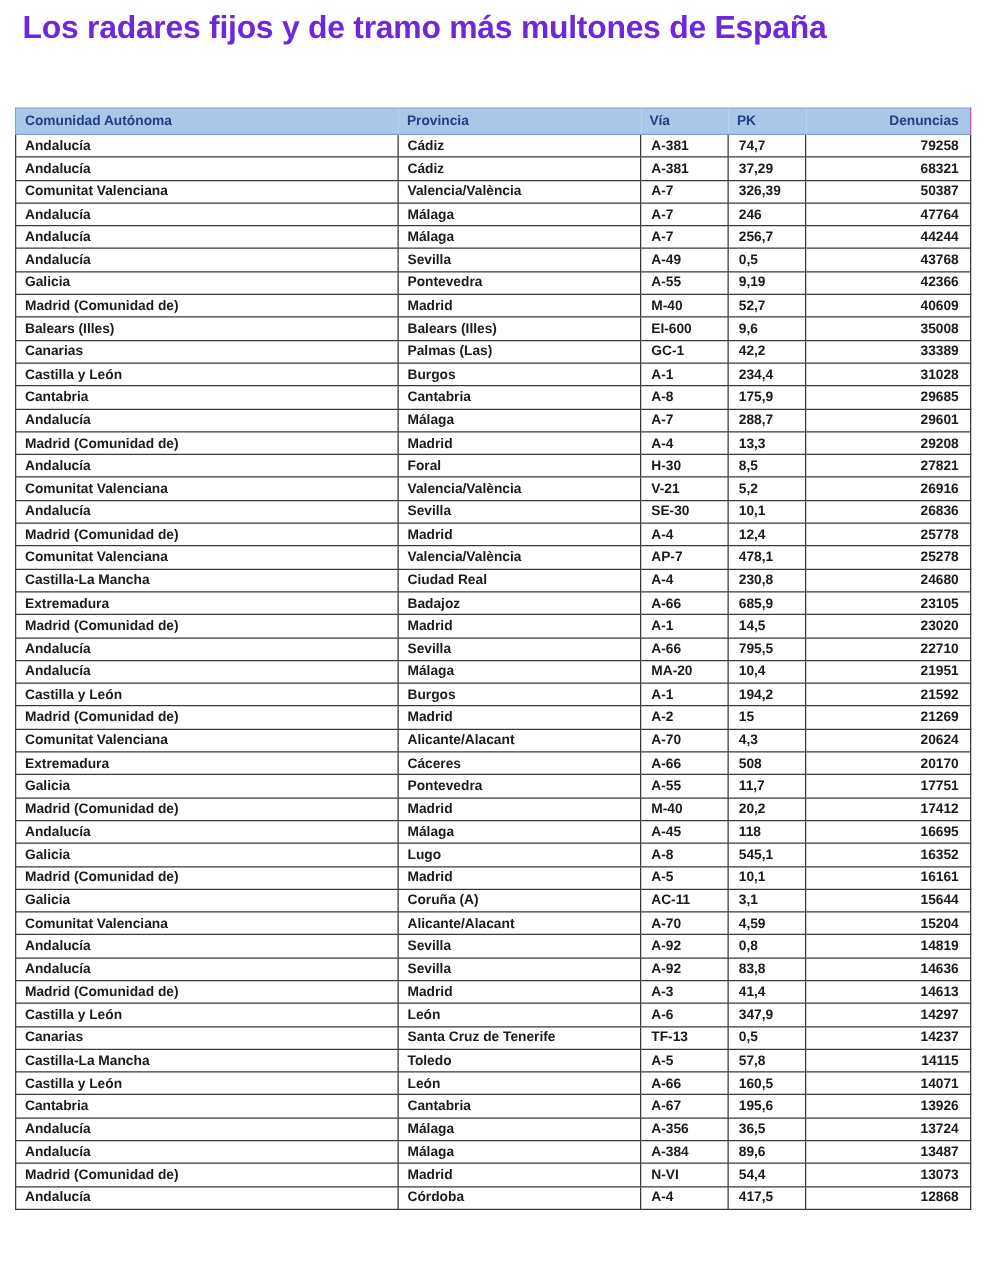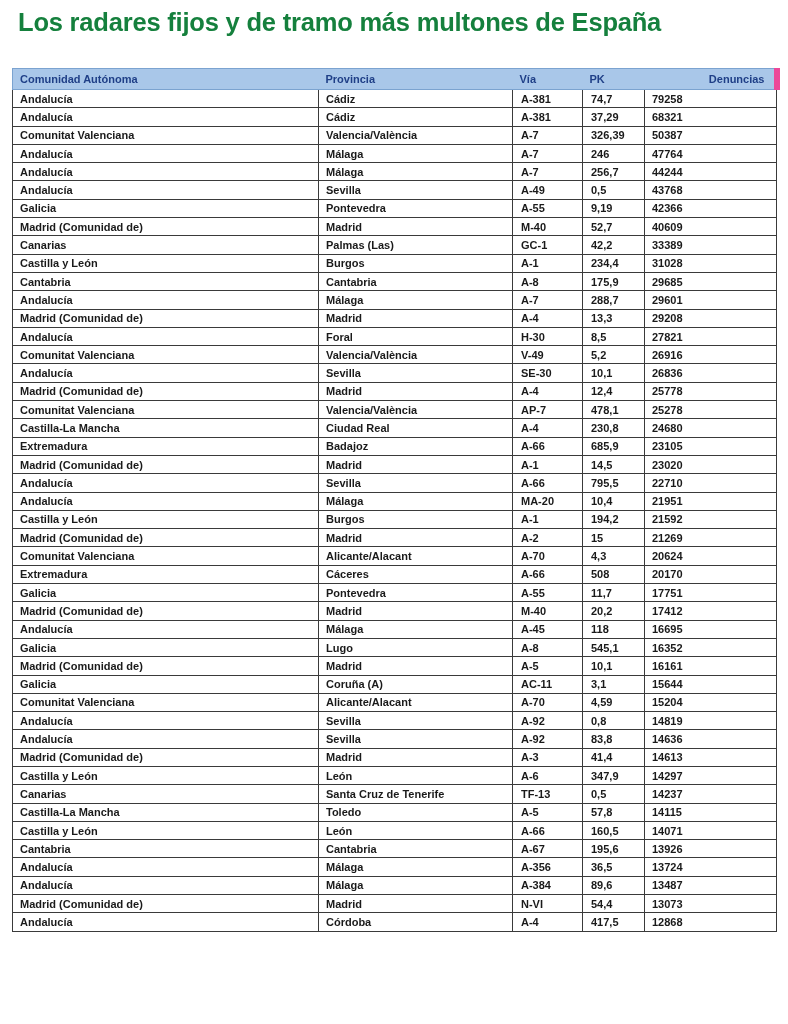--- a/index.html
+++ b/index.html
@@ -21,29 +21,29 @@
     height: 1024px;
     box-sizing: border-box;
   }
   .page-title {
     position: absolute;
     left: 18px;
     top: 6px;
     width: 760px;
     font-size: 25.5px;
     font-weight: bold;
-    color: #15803d;
+    color: #6d28d9;
     letter-spacing: -0.2px;
     line-height: 32px;
     white-space: nowrap;
   }
   .table-wrap {
     position: absolute;
     left: 12px;
-    top: 68px;
+    top: 86px;
     width: 764px;
   }
   table.radar-table {
     border-collapse: collapse;
     table-layout: fixed;
     width: 764px;
     font-size: 11px;
     font-weight: bold;
     color: #1a1a1a;
   }
@@ -61,37 +61,37 @@
     text-align: left;
     padding: 4px 0 4px 7px;
     height: 19px;
     box-sizing: border-box;
     border: 1px solid #7ba3d0;
     border-left: none;
     border-right: none;
     white-space: nowrap;
   }
   thead th.first { border-left: 1px solid #7ba3d0; }
-  thead th.last  { border-right: 6px solid #ec4899; text-align: right; padding-right: 9px; margin-top: 24px; }
+  thead th.last  { border-right: 1px solid #ec4899; text-align: right; padding-right: 9px; margin-top: 24px; }
 
   tbody td {
     height: 18.3px;
     box-sizing: border-box;
     padding: 1px 0 1px 7px;
     border-bottom: 1px solid #3a3a3a;
     border-right: 1px solid #3a3a3a;
     white-space: nowrap;
     overflow: hidden;
     vertical-align: middle;
     line-height: 14px;
   }
   tbody tr td:first-child { border-left: 1px solid #3a3a3a; }
   tbody tr:first-child td { border-top: 1px solid #3a3a3a; }
   tbody td.den {
-    text-align: left;
+    text-align: right;
     padding-right: 9px;
   }
   tbody td.via, tbody td.pk { padding-left: 8px; }
 </style>
 </head>
 <body>
 
 <div class="page">
 
   <div class="page-title">Los radares fijos y de tramo más multones de España</div>
@@ -165,20 +165,27 @@
             <td class="den">42366</td>
           </tr>
           <tr>
             <td class="ca">Madrid (Comunidad de)</td>
             <td class="prov">Madrid</td>
             <td class="via">M-40</td>
             <td class="pk">52,7</td>
             <td class="den">40609</td>
           </tr>
           <tr>
+            <td class="ca">Balears (Illes)</td>
+            <td class="prov">Balears (Illes)</td>
+            <td class="via">EI-600</td>
+            <td class="pk">9,6</td>
+            <td class="den">35008</td>
+          </tr>
+          <tr>
             <td class="ca">Canarias</td>
             <td class="prov">Palmas (Las)</td>
             <td class="via">GC-1</td>
             <td class="pk">42,2</td>
             <td class="den">33389</td>
           </tr>
           <tr>
             <td class="ca">Castilla y León</td>
             <td class="prov">Burgos</td>
             <td class="via">A-1</td>
@@ -209,21 +216,21 @@
           <tr>
             <td class="ca">Andalucía</td>
             <td class="prov">Foral</td>
             <td class="via">H-30</td>
             <td class="pk">8,5</td>
             <td class="den">27821</td>
           </tr>
           <tr>
             <td class="ca">Comunitat Valenciana</td>
             <td class="prov">Valencia/València</td>
-            <td class="via">V-49</td>
+            <td class="via">V-21</td>
             <td class="pk">5,2</td>
             <td class="den">26916</td>
           </tr>
           <tr>
             <td class="ca">Andalucía</td>
             <td class="prov">Sevilla</td>
             <td class="via">SE-30</td>
             <td class="pk">10,1</td>
             <td class="den">26836</td>
           </tr>

